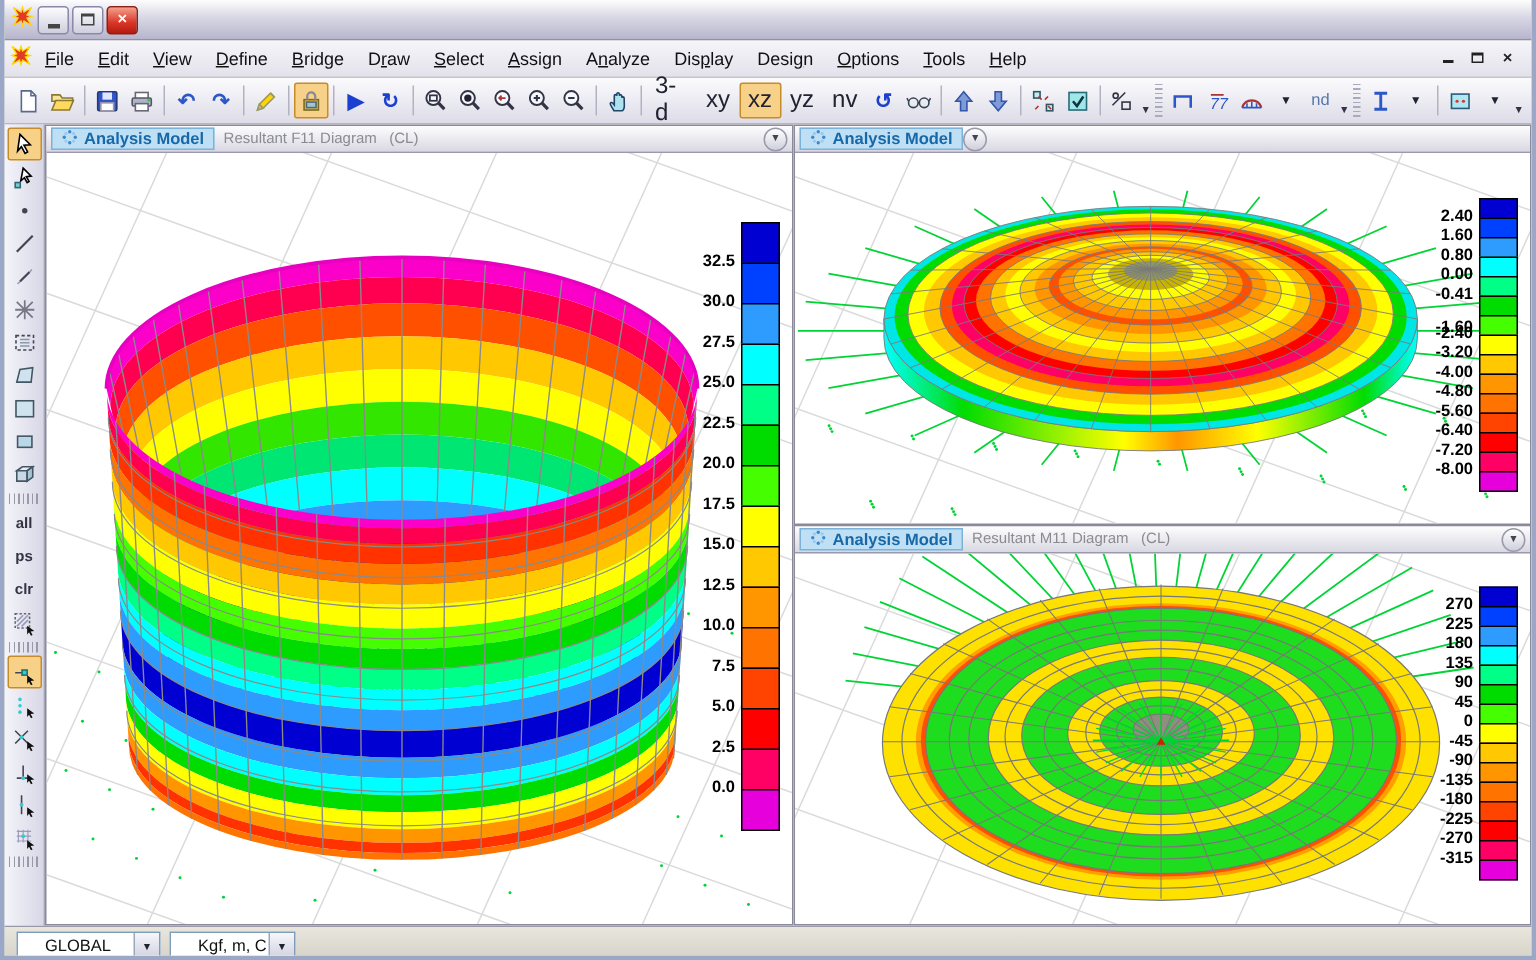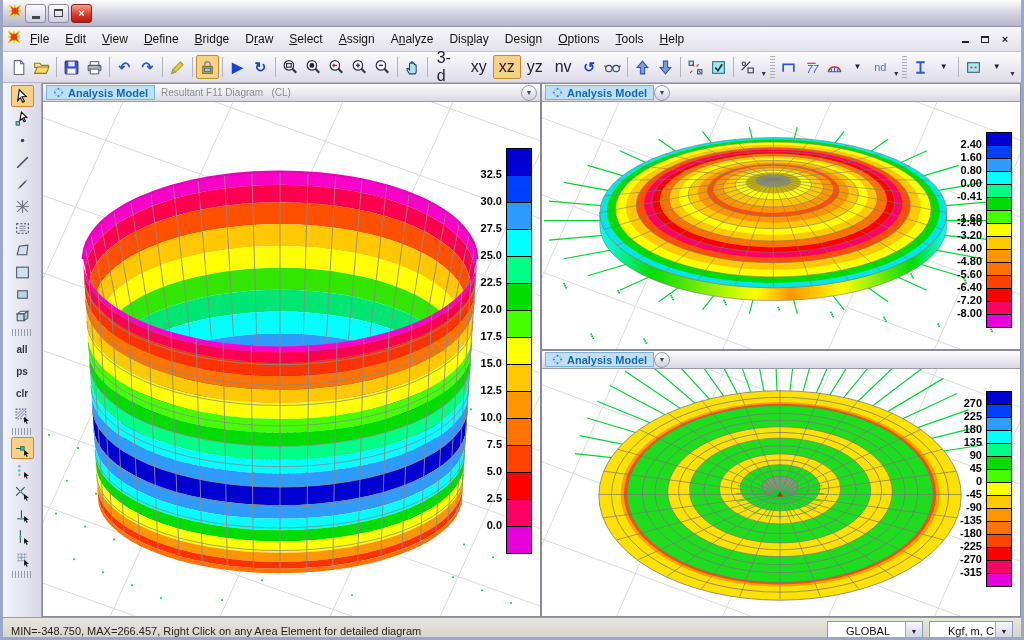--- a/index.html
+++ b/index.html
@@ -31,21 +31,21 @@
   .tbtn{width:24px;height:24px;display:flex;align-items:center;justify-content:center;border:1px solid transparent;
         border-radius:2px;box-sizing:border-box;}
   .tbtn.sel{background:#f8d188;border:1px solid #c78c2a;}
   .tbtn .g{font-size:14px;font-weight:bold;line-height:1;}
   .tbtn.txt{width:auto;padding:0 5px;font-size:16px;color:#223;}
   .tsep{width:1px;height:20px;background:#b3b2c2;margin:0 3px;}
   .tgrip{width:5px;height:22px;margin:0 2px;background:repeating-linear-gradient(180deg,#aab 0 1px,transparent 1px 3px);}
   .tmore{width:9px;height:24px;display:flex;flex-direction:column;align-items:center;justify-content:flex-end;font-size:7px;color:#334;padding-bottom:2px;box-sizing:border-box;}
   
   #main{display:flex;height:534px;}
-  #sidebar{width:39px;background:linear-gradient(90deg,#f4f4fa,#d8d7e6);border-right:1px solid #a9a8ba;
+  #sidebar{width:27px;background:linear-gradient(90deg,#f4f4fa,#d8d7e6);border-right:1px solid #a9a8ba;
            display:flex;flex-direction:column;align-items:center;padding-top:2px;box-sizing:border-box;text-align:center;}
   .sbtn{width:23px;height:22px;display:flex;align-items:center;justify-content:center;border:1px solid transparent;
         border-radius:2px;box-sizing:border-box;flex:0 0 auto;}
   .sbtn.sel{background:#f8d188;border-color:#c78c2a;}
   .sbtn .st{font-size:10px;font-weight:bold;color:#334;}
   .shandle{width:21px;height:7px;flex:0 0 auto;background:repeating-linear-gradient(90deg,#99a 0 1px,transparent 1px 3px);
            margin:2px 0;}
   .viewport{position:relative;background:#fff;border:1px solid #8a8a9a;box-sizing:border-box;display:flex;flex-direction:column;}
   #vp1{width:499px;}
   #rightcol{flex:1;display:flex;flex-direction:column;}
@@ -942,20 +942,21 @@
                   <circle cx="8.8" cy="8.8" r="1.2" fill="#9ec9ee"></circle>
                   <circle cx="6.0" cy="10.0" r="1.2" fill="#3b87c8"></circle>
                   <circle cx="3.2" cy="8.8" r="1.2" fill="#9ec9ee"></circle>
                   <circle cx="2.0" cy="6.0" r="1.2" fill="#3b87c8"></circle>
                   <circle cx="3.2" cy="3.2" r="1.2" fill="#9ec9ee"></circle>
                   <circle cx="6.0" cy="2.0" r="1.2" fill="#3b87c8"></circle>
                   <circle cx="8.8" cy="3.2" r="1.2" fill="#9ec9ee"></circle>
                 </svg></span>
             <b>Analysis Model</b>
           </span>
+          <span class="vptitle">Resultant M11 Diagram   (CL)</span>
           <span class="vpdd">▼</span>
         </div>
         <div class="vpbody">
           <svg class="scene" id="scene3" viewBox="0 0 496 250" preserveAspectRatio="none">
               <line x1="0" y1="-374" x2="496" y2="-195.44" stroke="#DADADA"></line>
               <line x1="0" y1="-296" x2="496" y2="-117.44" stroke="#DADADA"></line>
               <line x1="0" y1="-218" x2="496" y2="-39.44" stroke="#DADADA"></line>
               <line x1="0" y1="-140" x2="496" y2="38.56" stroke="#DADADA"></line>
               <line x1="0" y1="-62" x2="496" y2="116.56" stroke="#DADADA"></line>
               <line x1="0" y1="16" x2="496" y2="194.56" stroke="#DADADA"></line>
@@ -1107,21 +1108,20 @@
               <div class="lgd-tick" style="top:151px;right:30px">-225</div>
               <div class="lgd-tick" style="top:164px;right:30px">-270</div>
               <div class="lgd-tick" style="top:177px;right:30px">-315</div>
             </div>
         </div>
       </div>
     </div>
   </div>
 
   <div id="status">
-    <span class="msg">MIN=-348.750, MAX=266.457, Right Click on any Area Element for detailed diagram</span>
     <span class="dropdown dd-global">
       <span>GLOBAL</span>
         <span class="arrow">▼</span>
     </span>
     <span class="dropdown dd-units">
       <span>Kgf, m, C</span>
         <span class="arrow">▼</span>
     </span>
   </div>
 </div>

